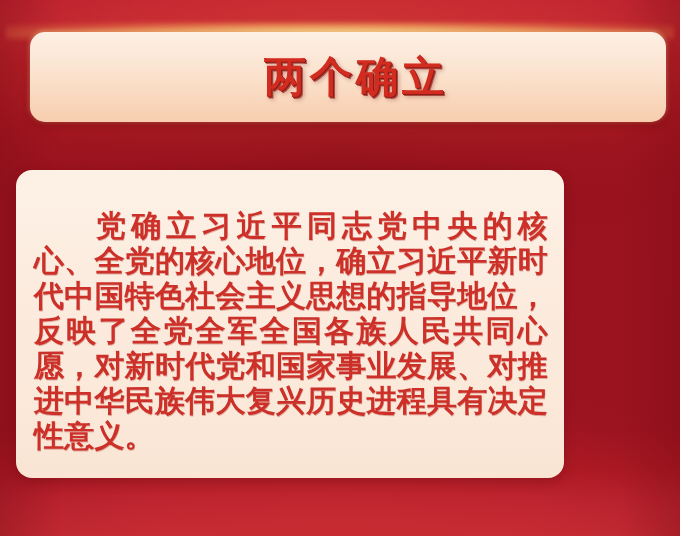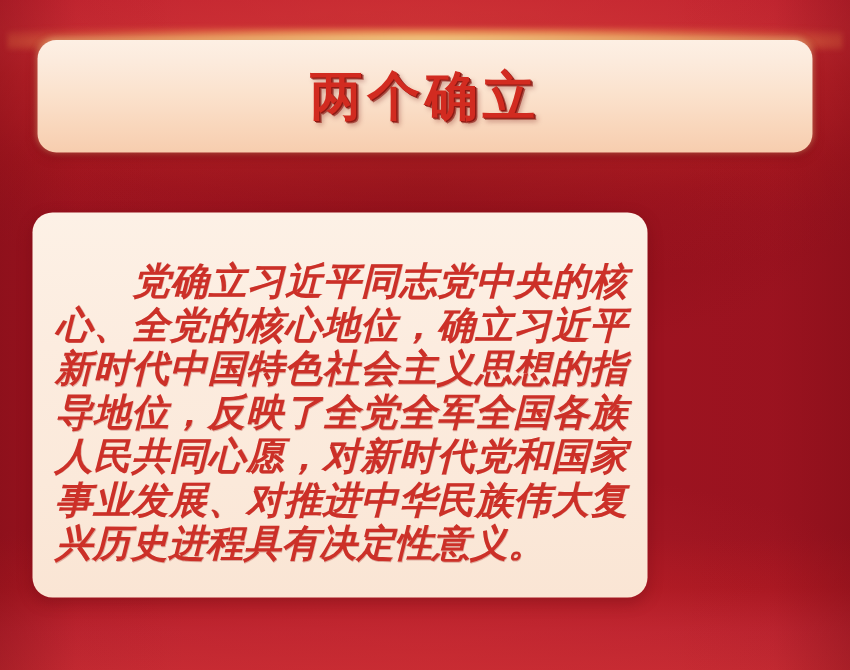--- a/index.html
+++ b/index.html
@@ -93,54 +93,54 @@
       #f9d6bb 78%,
       #f7cdae 100%
     );
     box-shadow:
       0 3px 9px rgba(90,8,14,0.30),
       0 -1px 5px rgba(255,214,140,0.55);
     display: flex;
     align-items: center;
     justify-content: center;
     overflow: hidden;
+    padding-left: 16px;
   }
 
   .title-text {
     font-family: "DejaVu Sans", "Liberation Sans", sans-serif;
     font-size: 42px;
     font-weight: bold;
     letter-spacing: 4px;
     color: #d22b20;
     line-height: 1;
     text-shadow:
       1px 1px 0 #8e1a14,
       2px 2px 0 rgba(142,26,20,0.65),
       3px 3px 4px rgba(120,20,16,0.35);
     white-space: nowrap;
   }
 
   
   .body-card {
     position: absolute;
-    left: 26px;
+    left: 16px;
     top: 170px;
-    width: 492px;
+    width: 548px;
     height: 308px;
     border-radius: 16px;
     background: linear-gradient(
       to bottom,
       #fdf1e6 0%,
       #fcecdf 35%,
       #fbe9da 70%,
       #fae5d4 100%
     );
     box-shadow: 0 4px 12px rgba(90,8,14,0.30);
     overflow: hidden;
-    font-style: italic;
   }
 
   .body-text {
     position: absolute;
     left: 18px;
     right: 16px;
     top: 38px;
     margin: 0;
     font-family: "DejaVu Sans", "Liberation Sans", sans-serif;
     font-size: 30px;

